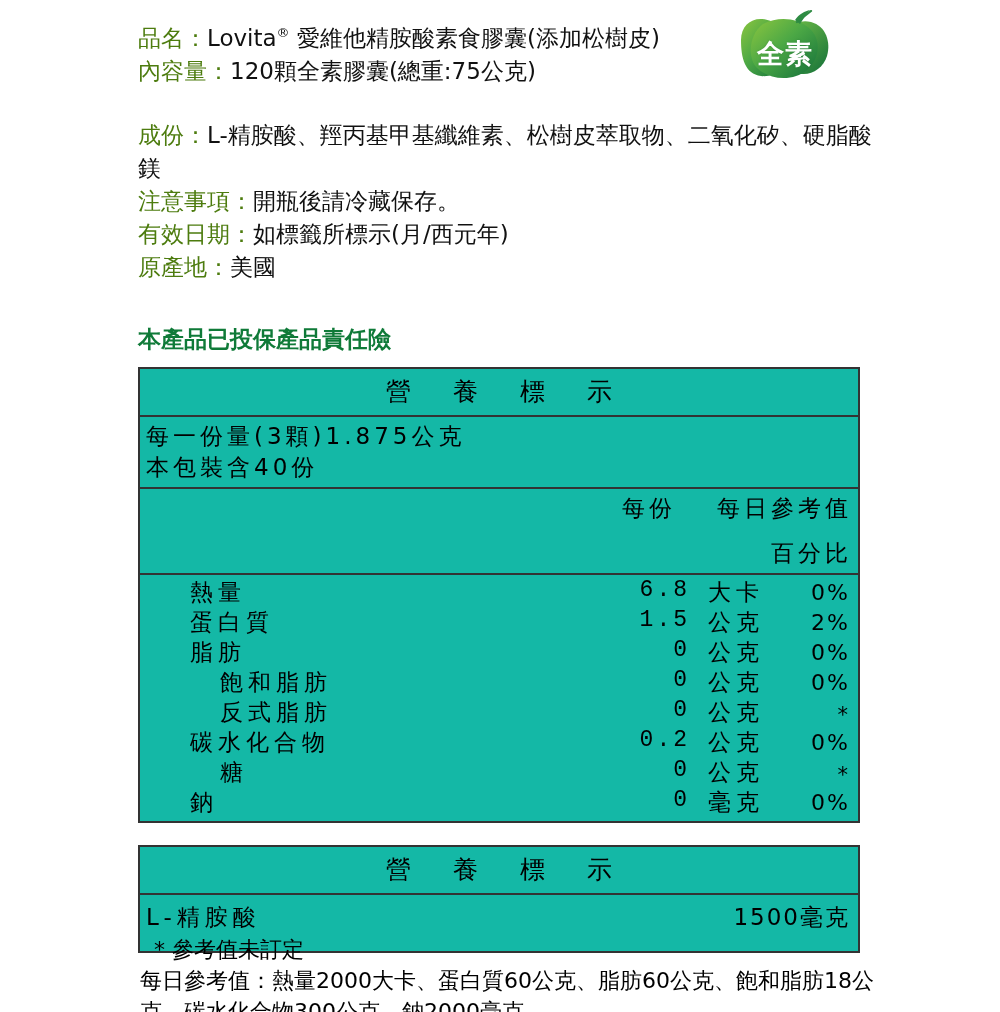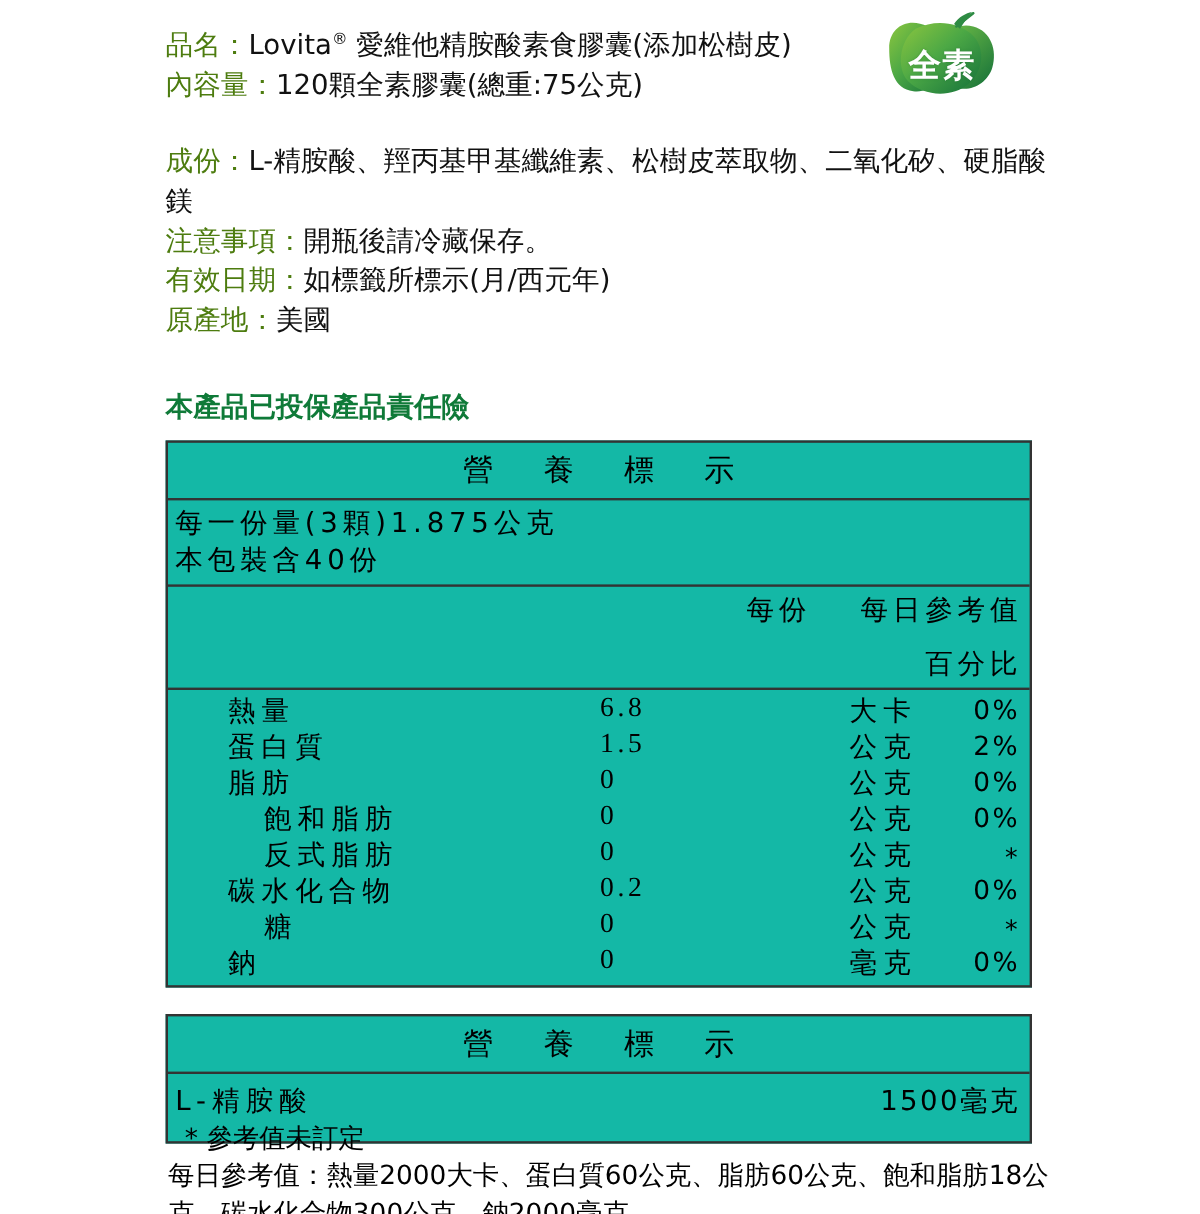--- a/index.html
+++ b/index.html
@@ -164,23 +164,24 @@
     left: 6px;
     top: 0;
     letter-spacing: 5px;
     margin-left: 44px;
   }
   .r-name.indent { left: 36px; }
   .r-amount {
     position: absolute;
     left: 360px;
     width: 190px;
+    text-align: right;
     top: 0;
     letter-spacing: 3px;
-    font-family: Liberation Serif, serif;
+    font-family: Liberation Mono, monospace;
   }
   .r-unit {
     position: absolute;
     left: 568px;
     top: 0;
     letter-spacing: 5px;
   }
   .r-dv {
     position: absolute;
     right: 8px;

